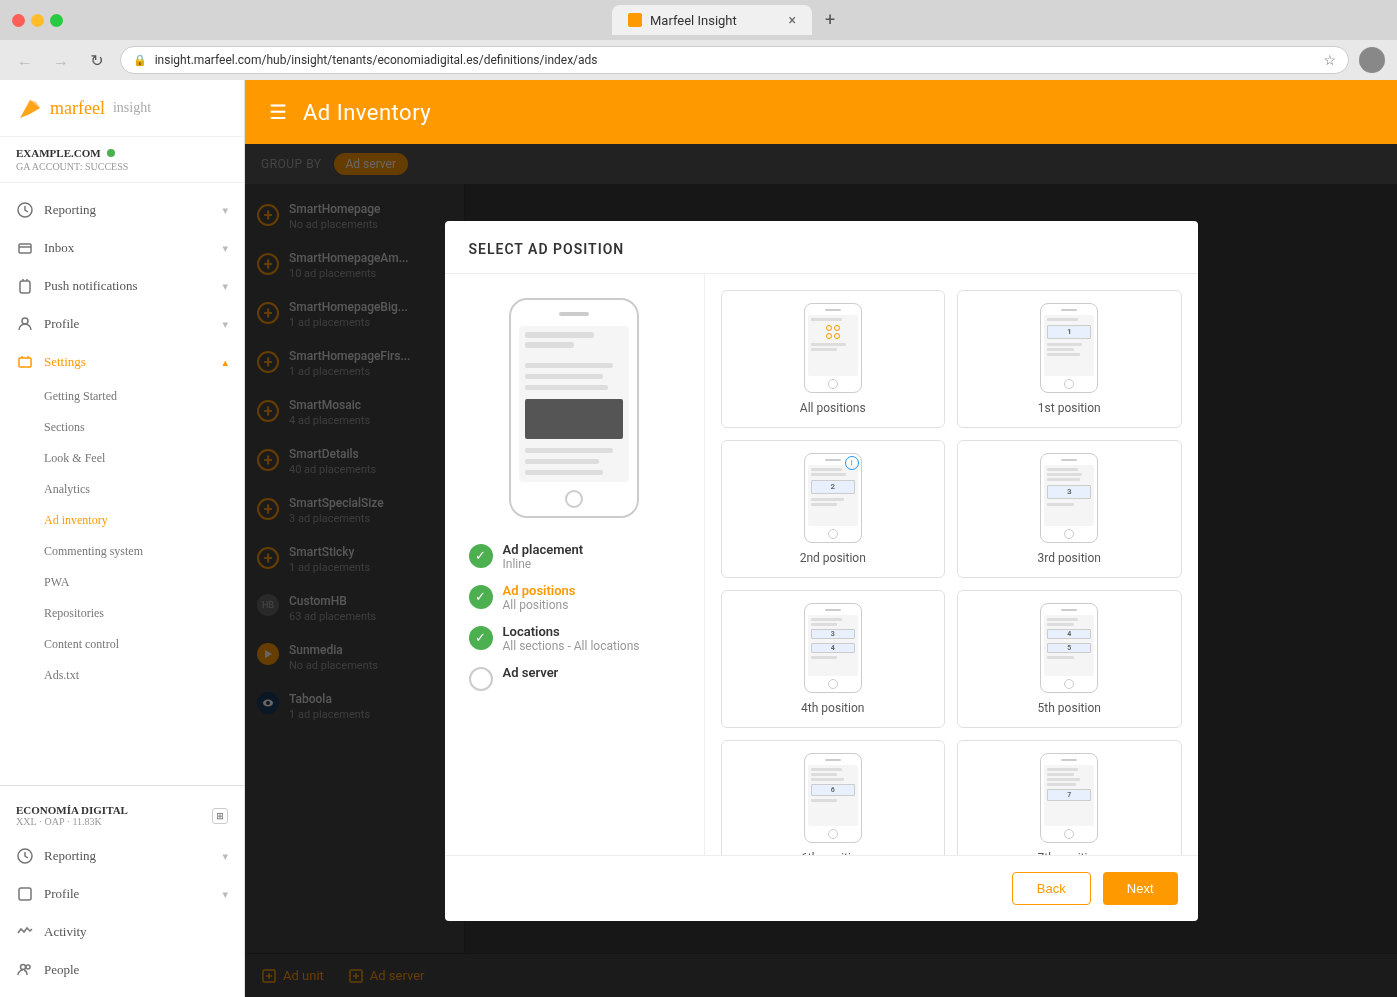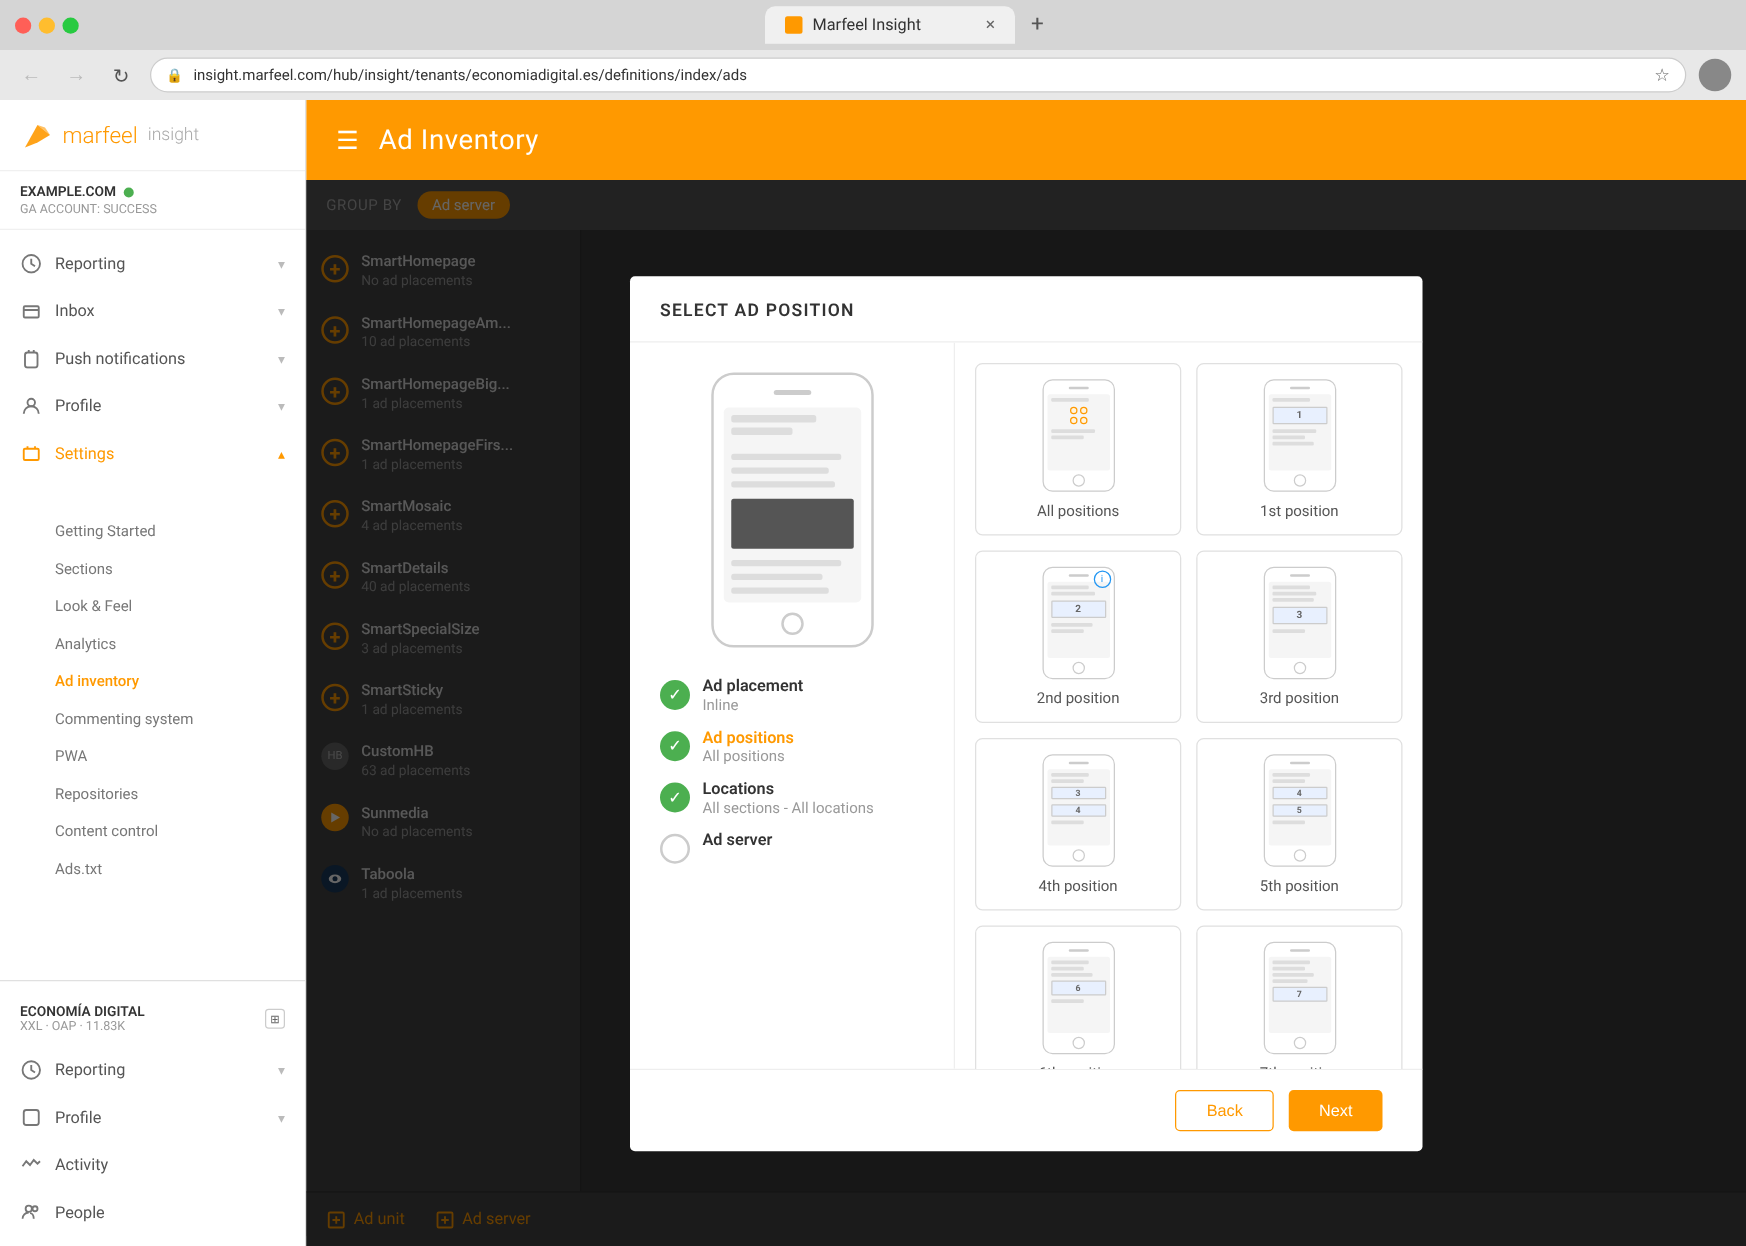--- a/index.html
+++ b/index.html
@@ -22,39 +22,39 @@
     .nav-btn.disabled { color: #bbb; }
     .address-bar { flex: 1; background: white; border-radius: 20px; height: 28px; display: flex; align-items: center; padding: 0 12px; gap: 8px; font-size: 12px; color: #333; border: 1px solid #ccc; }
     .lock-icon { color: #666; font-size: 11px; }
     .star-icon { color: #666; margin-left: auto; font-size: 14px; }
     .user-avatar { width: 26px; height: 26px; border-radius: 50%; background: #888; overflow: hidden; }
 
     
     .app-container { display: flex; flex: 1; overflow: hidden; }
 
     
-    .sidebar { width: 245px; background: white; display: flex; flex-direction: column; border-right: 1px solid #e0e0e0; overflow-y: auto; flex-shrink: 0; }
+    .sidebar { width: 245px; background: white; display: flex; flex-direction: column; border-right: 1px solid #e0e0e0; overflow-y: auto; flex-shrink: 0; font-family: Liberation Serif, serif; }
     .sidebar-logo { padding: 14px 16px; border-bottom: 1px solid #f0f0f0; }
     .logo-area { display: flex; align-items: center; gap: 6px; }
     .logo-icon { width: 28px; height: 28px; }
     
     .account-info { padding: 10px 16px; border-bottom: 1px solid #f0f0f0; }
     .account-name { font-size: 11px; font-weight: 600; color: #333; text-transform: uppercase; display: flex; align-items: center; gap: 6px; }
     .status-dot { width: 8px; height: 8px; border-radius: 50%; background: #4caf50; }
     .account-ga { font-size: 10px; color: #999; text-transform: uppercase; margin-top: 2px; }
 
     .nav-section { flex: 1; padding: 8px 0; }
     .nav-item { display: flex; align-items: center; padding: 10px 16px; cursor: pointer; color: #555; font-size: 13px; gap: 10px; position: relative; }
     .nav-item.active { color: #f90; }
     .nav-item .nav-icon { width: 18px; height: 18px; display: flex; align-items: center; justify-content: center; color: inherit; flex-shrink: 0; }
     .nav-item .nav-label { flex: 1; }
     .nav-item .chevron { font-size: 11px; color: #bbb; }
     .nav-item.active .nav-icon svg { stroke: #f90; }
 
-    .sub-nav { padding: 0; background: white; margin-top: 28px; }
+    .sub-nav { padding: 0; background: white; }
     .sub-nav-item { padding: 8px 16px 8px 44px; font-size: 12px; color: #777; cursor: pointer; }
     .sub-nav-item.active { color: #f90; font-weight: 500; }
 
     .sidebar-section2 { border-top: 1px solid #e0e0e0; padding: 8px 0; }
     .account-switch { padding: 10px 16px; display: flex; align-items: center; gap: 8px; }
     .account-switch-name { font-size: 11px; font-weight: 600; color: #333; text-transform: uppercase; }
     .account-switch-detail { font-size: 10px; color: #999; }
     .account-badge { width: 16px; height: 16px; border: 1px solid #ccc; border-radius: 3px; display: flex; align-items: center; justify-content: center; font-size: 9px; color: #666; }
 
     
@@ -80,27 +80,27 @@
 
     .ad-main { flex: 1; background: #3a3a3a; }
 
     
     .content-footer { background: #444; height: 44px; display: flex; align-items: center; padding: 0 16px; gap: 24px; border-top: 1px solid #333; position: absolute; bottom: 0; left: 0; right: 0; }
     .footer-btn { display: flex; align-items: center; gap: 6px; color: #f90; font-size: 13px; cursor: pointer; }
     .footer-btn svg { width: 16px; height: 16px; }
 
     
     .modal-overlay { position: absolute; top: 0; left: 0; right: 0; bottom: 0; background: rgba(0,0,0,0.6); display: flex; align-items: center; justify-content: center; z-index: 100; }
-    .modal { background: white; border-radius: 4px; width: 634px; max-height: 700px; display: flex; flex-direction: column; overflow: hidden; }
+    .modal { background: white; border-radius: 4px; width: 753px; max-height: 700px; display: flex; flex-direction: column; overflow: hidden; }
     .modal-header { padding: 20px 24px 16px; border-bottom: 1px solid #eee; }
     .modal-title { font-size: 14px; font-weight: 600; color: #333; text-transform: uppercase; letter-spacing: 1px; }
     .modal-body { display: flex; flex: 1; overflow: hidden; }
     .modal-left { width: 260px; padding: 16px 24px; border-right: 1px solid #eee; flex-shrink: 0; display: flex; flex-direction: column; align-items: center; gap: 16px; }
     .modal-right { flex: 1; padding: 16px; overflow-y: auto; }
-    .modal-footer { padding: 16px 32px; border-top: 1px solid #eee; display: flex; justify-content: flex-end; gap: 12px; }
+    .modal-footer { padding: 16px 20px; border-top: 1px solid #eee; display: flex; justify-content: flex-end; gap: 12px; }
 
     
     .phone-mockup { width: 130px; height: 220px; border: 2px solid #ccc; border-radius: 18px; background: white; display: flex; flex-direction: column; align-items: center; padding: 12px 8px 8px; position: relative; margin: 8px 0; }
     .phone-speaker { width: 30px; height: 4px; background: #ccc; border-radius: 2px; margin-bottom: 10px; }
     .phone-screen { flex: 1; width: 100%; background: #f5f5f5; border-radius: 4px; position: relative; overflow: hidden; display: flex; flex-direction: column; gap: 4px; padding: 6px; }
     .phone-content-line { height: 6px; background: #ddd; border-radius: 2px; }
     .phone-ad-block { height: 40px; background: #555; border-radius: 2px; margin: 4px 0; }
     .phone-content-line2 { height: 5px; background: #ddd; border-radius: 2px; margin: 1px 0; }
     .phone-home-btn { width: 18px; height: 18px; border: 2px solid #ccc; border-radius: 50%; margin-top: 8px; }
 

